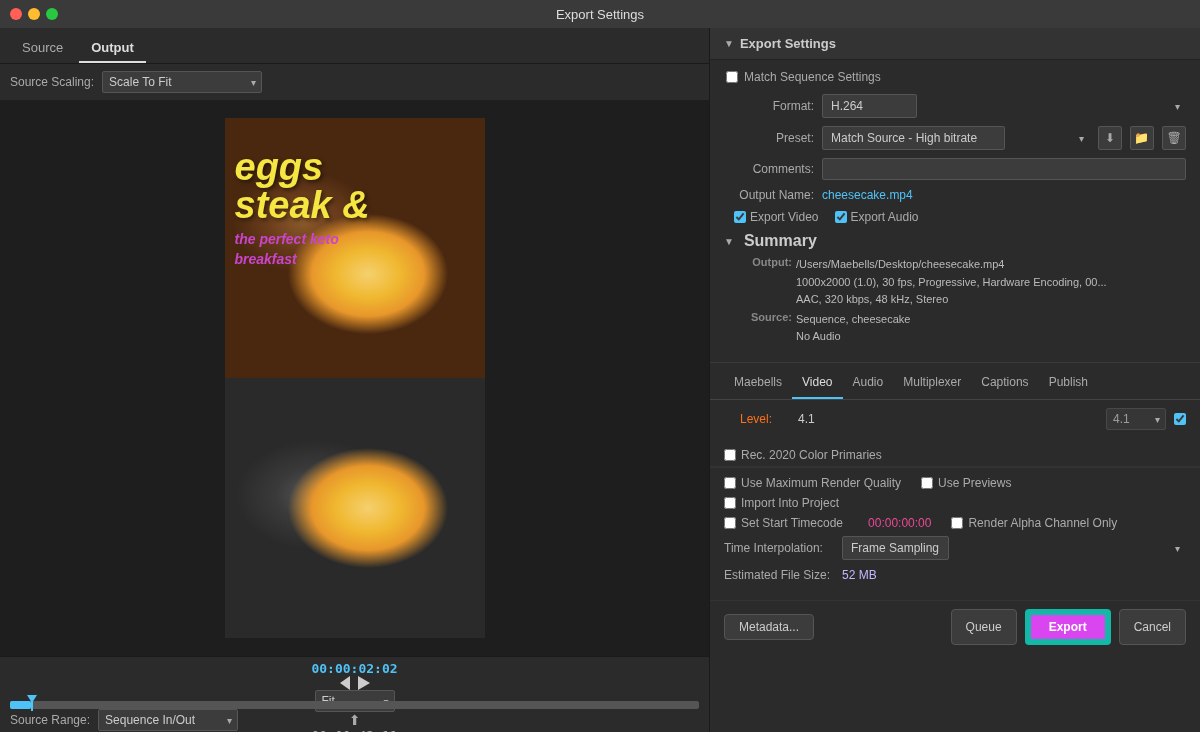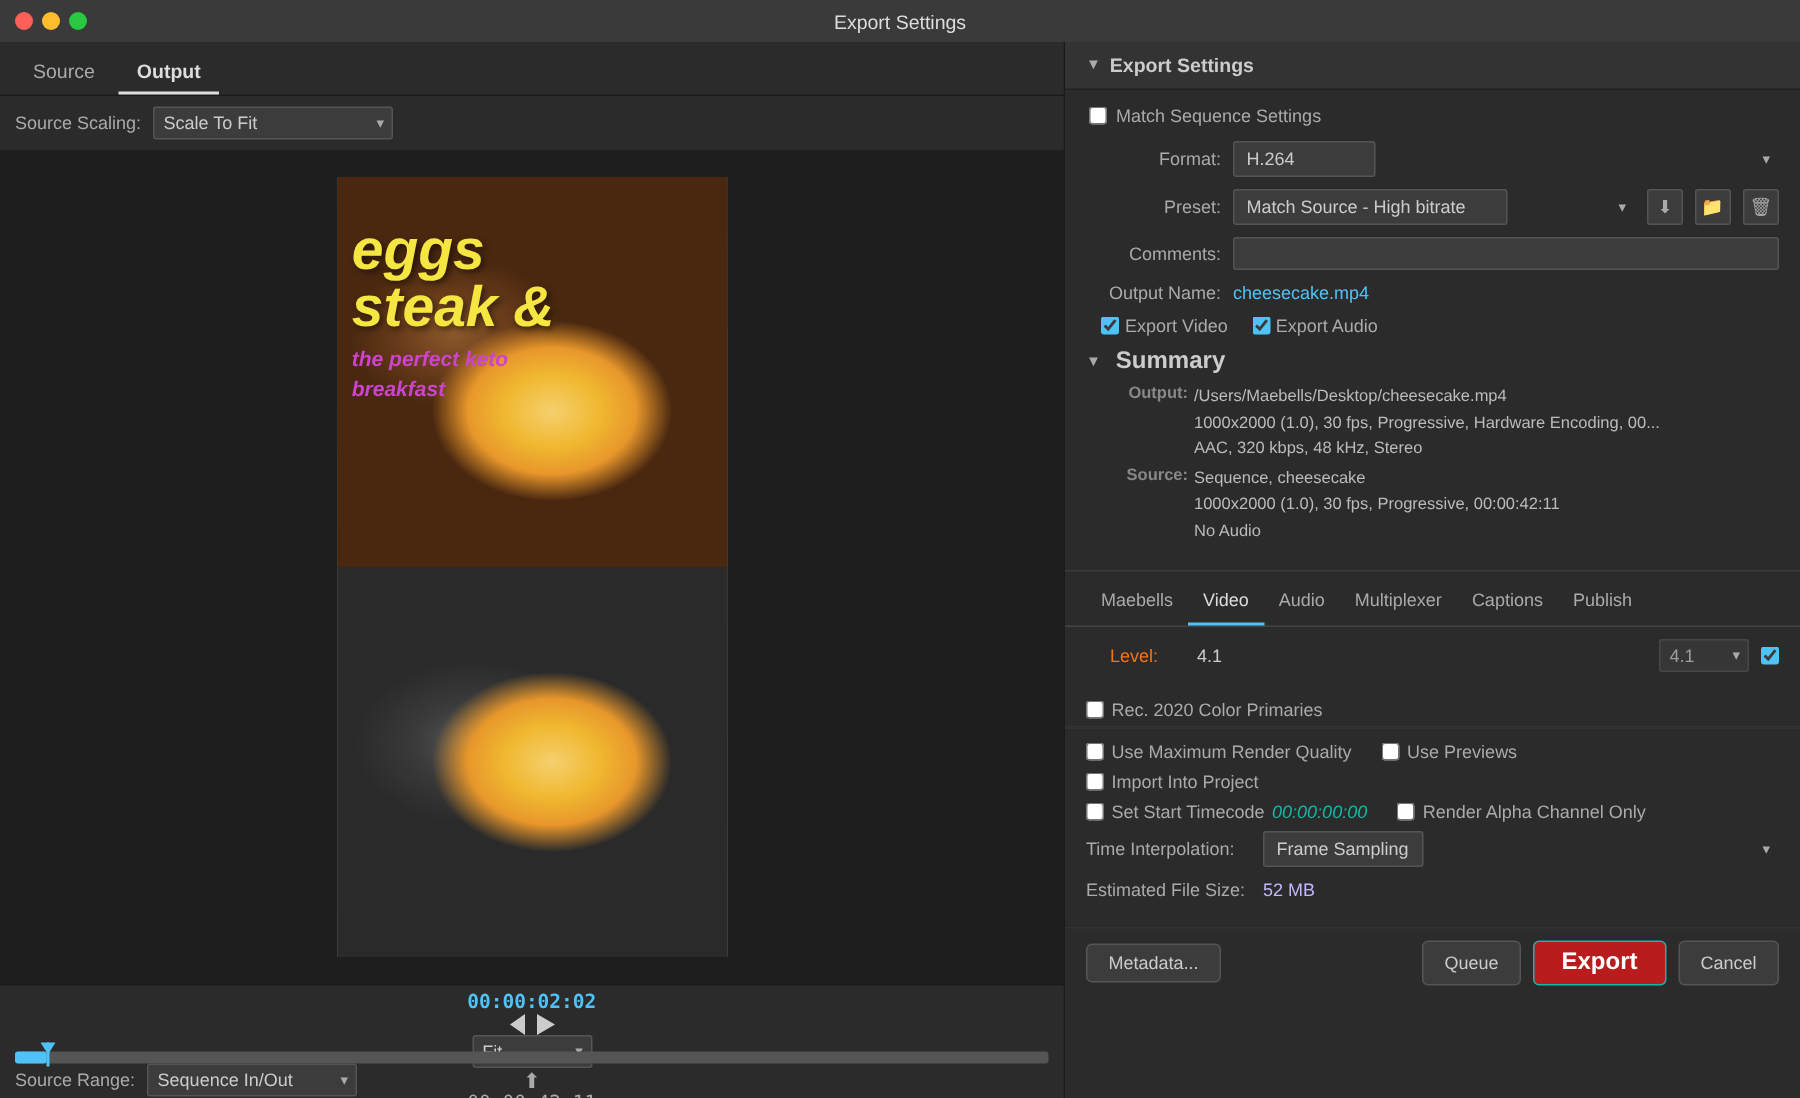--- a/index.html
+++ b/index.html
@@ -576,27 +576,27 @@
     .btn-dark {
       background: #3c3c3c;
       border: 1px solid #555;
       color: #ccc;
       padding: 5px 14px;
       border-radius: 4px;
       cursor: pointer;
       font-size: 12px;
     }
     .btn-primary {
-      background: #b91c1c;
-      border: 1px solid #14b8a6;
+      background: #d946ef;
+      border: 6px solid #14b8a6;
       color: #fff;
       padding: 5px 18px;
       border-radius: 4px;
       cursor: pointer;
-      font-size: 16px;
+      font-size: 12px;
       font-weight: 600;
     }
 
     .divider {
       height: 1px;
       background: #3a3a3a;
       margin: 4px 0;
     }
 
     .match-seq-row {
@@ -804,21 +804,20 @@
             <div>
               <div class="summary-val">/Users/Maebells/Desktop/cheesecake.mp4</div>
               <div class="summary-val">1000x2000 (1.0), 30 fps, Progressive, Hardware Encoding, 00...</div>
               <div class="summary-val">AAC, 320 kbps, 48 kHz, Stereo</div>
             </div>
           </div>
           <div class="summary-row">
             <span class="summary-key">Source:</span>
             <div>
               <div class="summary-val">Sequence, cheesecake</div>
-              <div class="summary-val">1000x2000 (1.0), 30 fps, Progressive, 00:00:42:11</div>
               <div class="summary-val">No Audio</div>
             </div>
           </div>
         </div>
       </div>
     </div>
 
     <div class="divider"></div>
 
     <div class="video-tabs">
@@ -878,21 +877,21 @@
         <div class="check-item">
           <input type="checkbox" style="">
           <span class="check-item-label">Import Into Project</span>
         </div>
       </div>
 
       <div class="check-row-pair">
         <div class="check-item">
           <input type="checkbox" style="">
           <span class="check-item-label">Set Start Timecode</span>
-          <span class="check-item-label" style="margin-left:0; color:#14b8a6;font-style:italic;">00:00:00:00</span>
+          <span class="check-item-label" style="margin-left:20px; color:#ec4899;">00:00:00:00</span>
         </div>
         <div class="check-item">
           <input type="checkbox" style="">
           <span class="check-item-label">Render Alpha Channel Only</span>
         </div>
       </div>
 
       <div class="time-interp-row">
         <span class="time-interp-label">Time Interpolation:</span>
         <div class="select-wrapper-wide">

